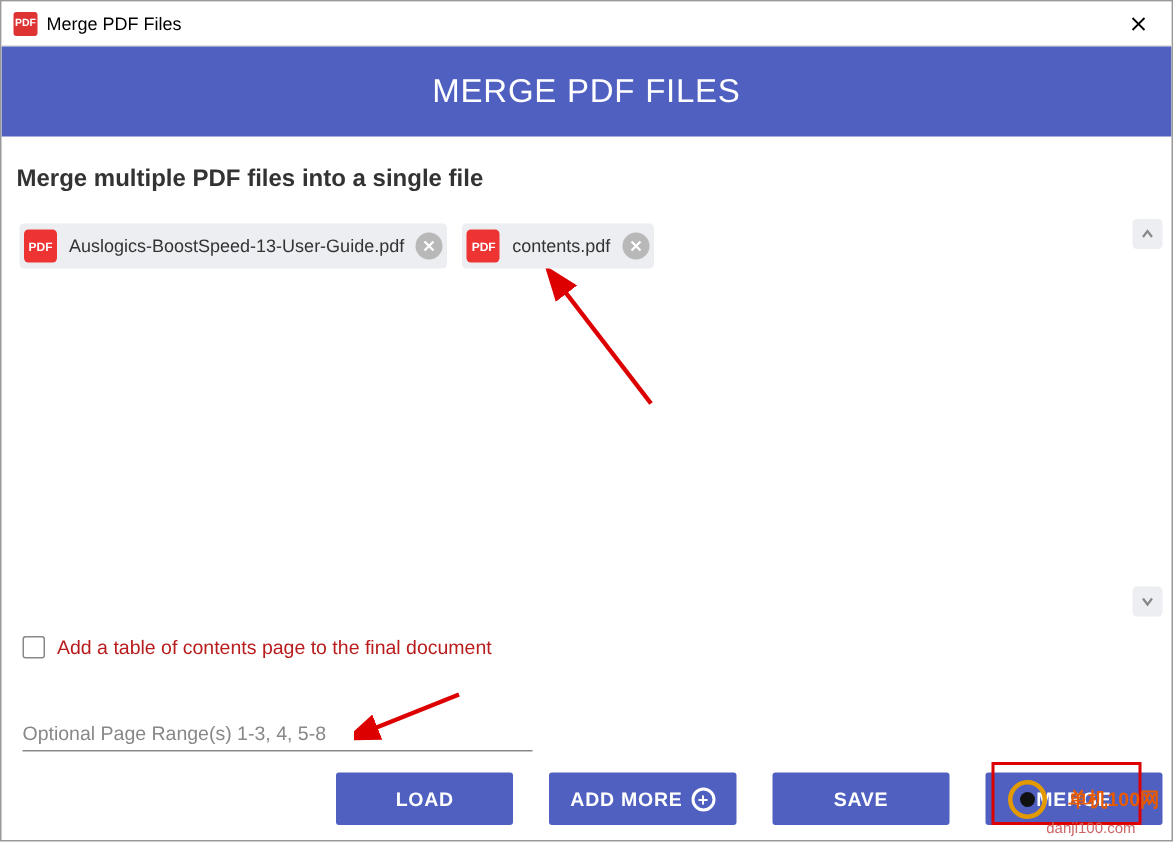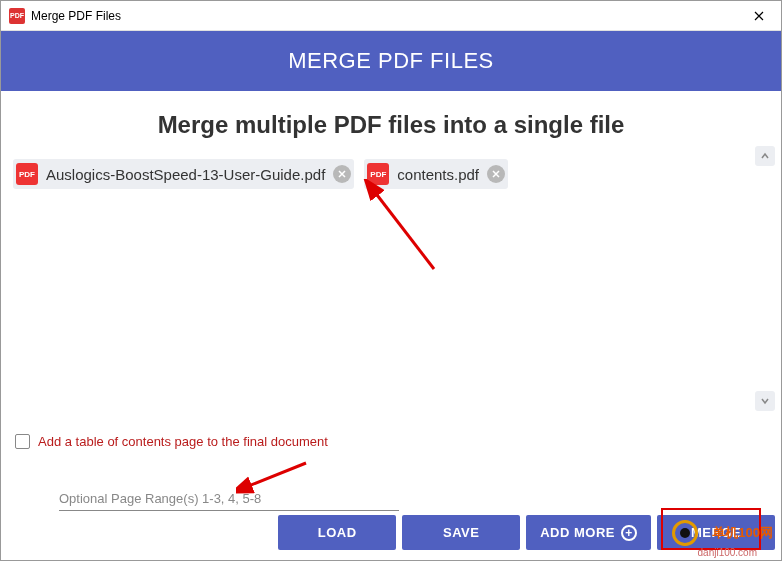--- a/index.html
+++ b/index.html
@@ -8,42 +8,42 @@
     .titlebar { height: 30px; background: #fff; display: flex; align-items: center; padding: 0 0 0 8px; border-bottom: 1px solid #e0e0e0; }
     .titlebar-icon { width: 16px; height: 16px; background: #d33; border-radius: 2px; display: flex; align-items: center; justify-content: center; color: #fff; font-size: 7px; font-weight: bold; margin-right: 6px; }
     .titlebar-text { font-size: 12px; color: #000; flex: 1; }
     .titlebar-close { width: 45px; height: 30px; display: flex; align-items: center; justify-content: center; cursor: pointer; }
     .titlebar-close svg { width: 10px; height: 10px; }
     
     .header-band { height: 60px; background: #5060c0; display: flex; align-items: center; justify-content: center; }
     .header-title { color: #fff; font-size: 22px; letter-spacing: 0.5px; font-weight: 400; }
     
     .content { padding: 20px 10px 10px 10px; position: relative; height: calc(561px - 30px - 60px); }
-    .subtitle { text-align: center; font-size: 24px; font-weight: bold; color: #333; margin-bottom: 20px; }
+    .subtitle { font-size: 16px; font-weight: bold; color: #333; margin-bottom: 20px; }
     
     .chips-row { display: flex; gap: 10px; padding: 0 2px; }
     .chip { display: flex; align-items: center; background: #eceef2; border-radius: 3px; padding: 3px 3px 3px 3px; height: 30px; }
     .chip-icon { width: 22px; height: 22px; background: #e33; border-radius: 3px; display: flex; align-items: center; justify-content: center; color: #fff; font-size: 8px; font-weight: bold; margin-right: 8px; }
-    .chip-label { font-size: 15px; color: #333; margin-right: 8px; }
+    .chip-label { font-size: 12px; color: #333; margin-right: 8px; }
     .chip-remove { width: 18px; height: 18px; border-radius: 50%; background: #b8b8b8; display: flex; align-items: center; justify-content: center; cursor: pointer; }
     .chip-remove svg { width: 8px; height: 8px; }
     
     .nav-arrow { position: absolute; right: 6px; width: 20px; height: 20px; background: #eceef2; border-radius: 3px; display: flex; align-items: center; justify-content: center; cursor: pointer; }
     .nav-up { top: 55px; }
     .nav-down { top: 300px; }
     
     .checkbox-row { display: flex; align-items: center; gap: 8px; margin-top: 245px; padding-left: 4px; }
     .checkbox-box { width: 15px; height: 15px; border: 1.5px solid #888; border-radius: 2px; cursor: pointer; }
     .checkbox-label { font-size: 13px; color: #b91c1c; }
     
-    .page-range { margin-top: 38px; padding-left: 4px; margin-left: 44px; }
+    .page-range { margin-top: 38px; padding-left: 4px; }
     .page-range-input { width: 340px; border: none; border-bottom: 1px solid #888; padding: 4px 0; font-size: 13px; color: #888; background: transparent; outline: none; }
     .page-range-input::placeholder { color: #888; }
     
-    .button-row { position: absolute; bottom: 12px; right: 6px; display: flex; gap: 6px; }
+    .button-row { position: absolute; bottom: 12px; right: 6px; display: flex; gap: 24px; }
     .btn { height: 35px; min-width: 118px; background: #5060c0; color: #fff; border: none; border-radius: 2px; font-size: 13px; font-weight: bold; letter-spacing: 0.5px; display: flex; align-items: center; justify-content: center; cursor: pointer; padding: 0 14px; }
     .btn-addmore { display: flex; align-items: center; justify-content: center; gap: 6px; }
     .btn-plus { width: 16px; height: 16px; border: 2px solid #fff; border-radius: 50%; display: flex; align-items: center; justify-content: center; font-size: 12px; line-height: 1; }
     
     
     .anno-arrow { position: absolute; pointer-events: none; }
     .anno-arrow1 { left: 358px; top: 178px; }
     .anno-arrow2 { left: 235px; top: 454px; }
     .red-box { position: absolute; border: 2px solid #d00; pointer-events: none; }
     .red-box-merge { left: 660px; top: 507px; width: 100px; height: 42px; }
@@ -112,25 +112,25 @@
     <div class="checkbox-box"></div>
     <span class="checkbox-label">Add a table of contents page to the final document</span>
   </div>
 
   <div class="page-range">
     <input class="page-range-input" placeholder="Optional Page Range(s) 1-3, 4, 5-8" style="">
   </div>
 
   <div class="button-row">
     <button class="btn">LOAD</button>
-    <button class="btn">SAVE</button>
     <button class="btn btn-addmore">
       <span>ADD MORE</span>
       <span class="btn-plus">+</span>
     </button>
+    <button class="btn">SAVE</button>
     <button class="btn">MERGE</button>
   </div>
 </div>
 
 <svg class="anno-arrow anno-arrow1" width="90" height="100">
   <defs>
       <marker id="ah1" markerWidth="10" markerHeight="10" refX="2" refY="3" orient="auto">
         <path d="M0,0 L0,6 L8,3 z" fill="#d00"></path>
       </marker>
     </defs>

